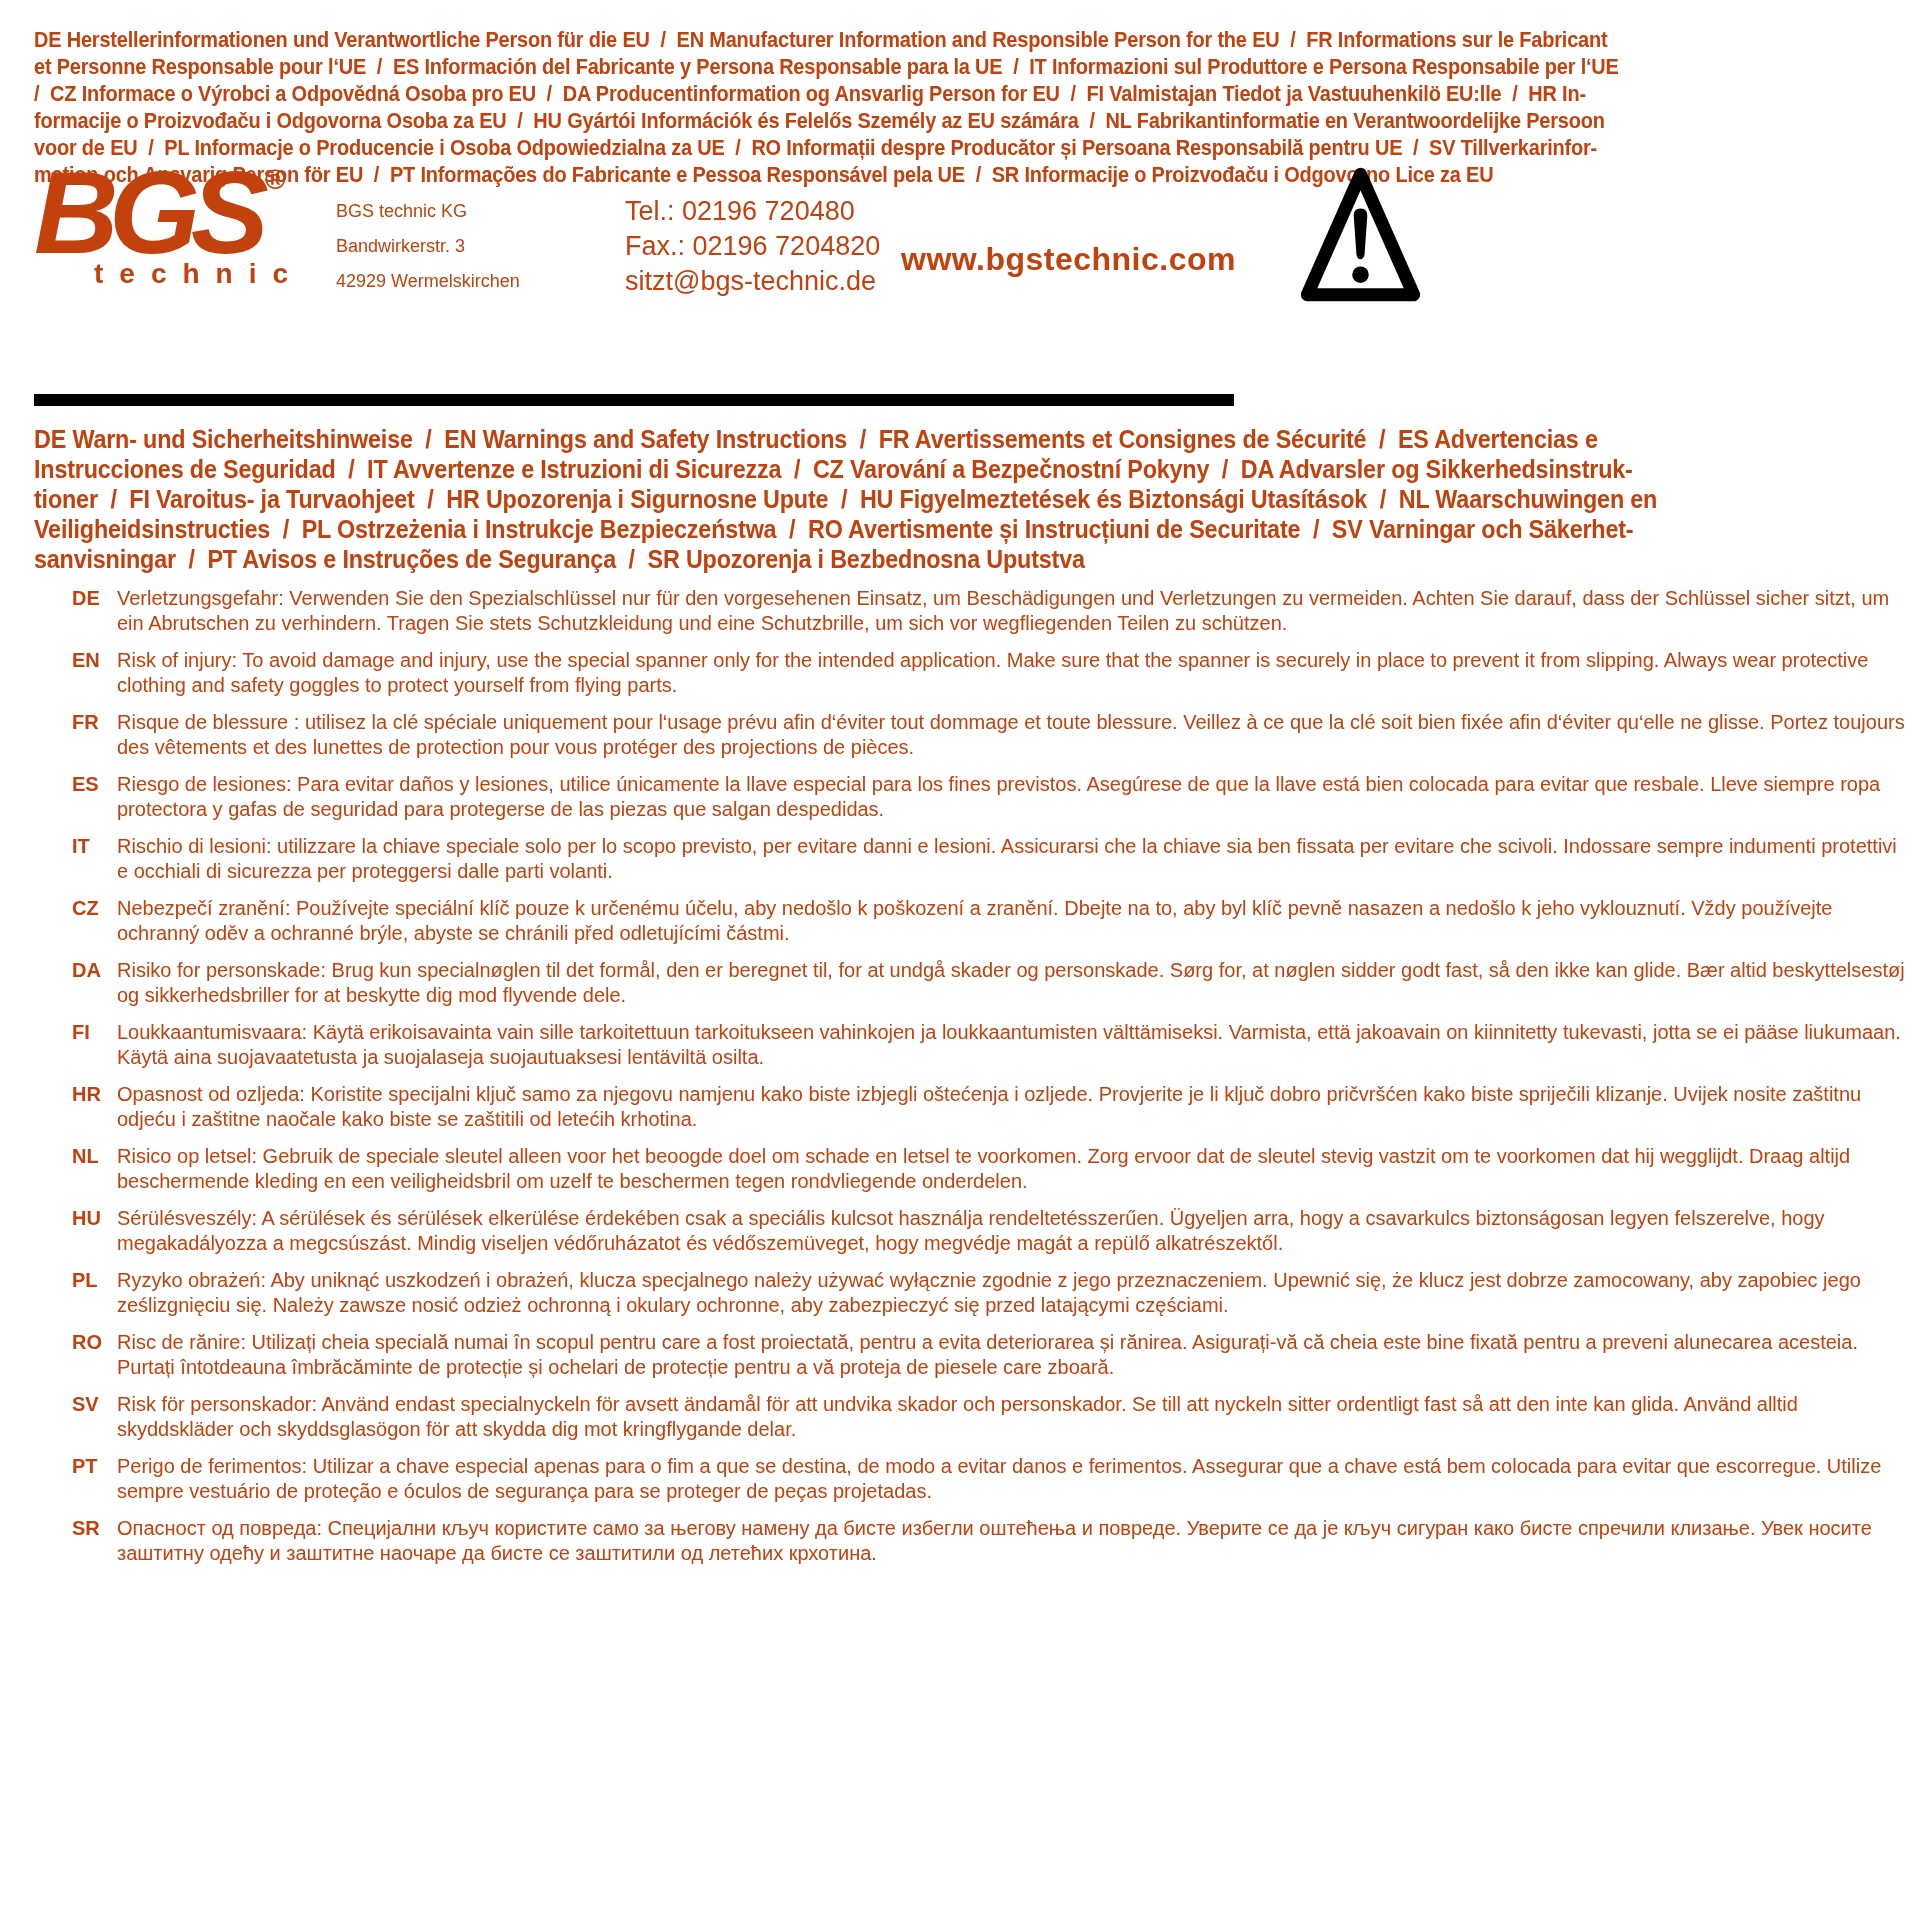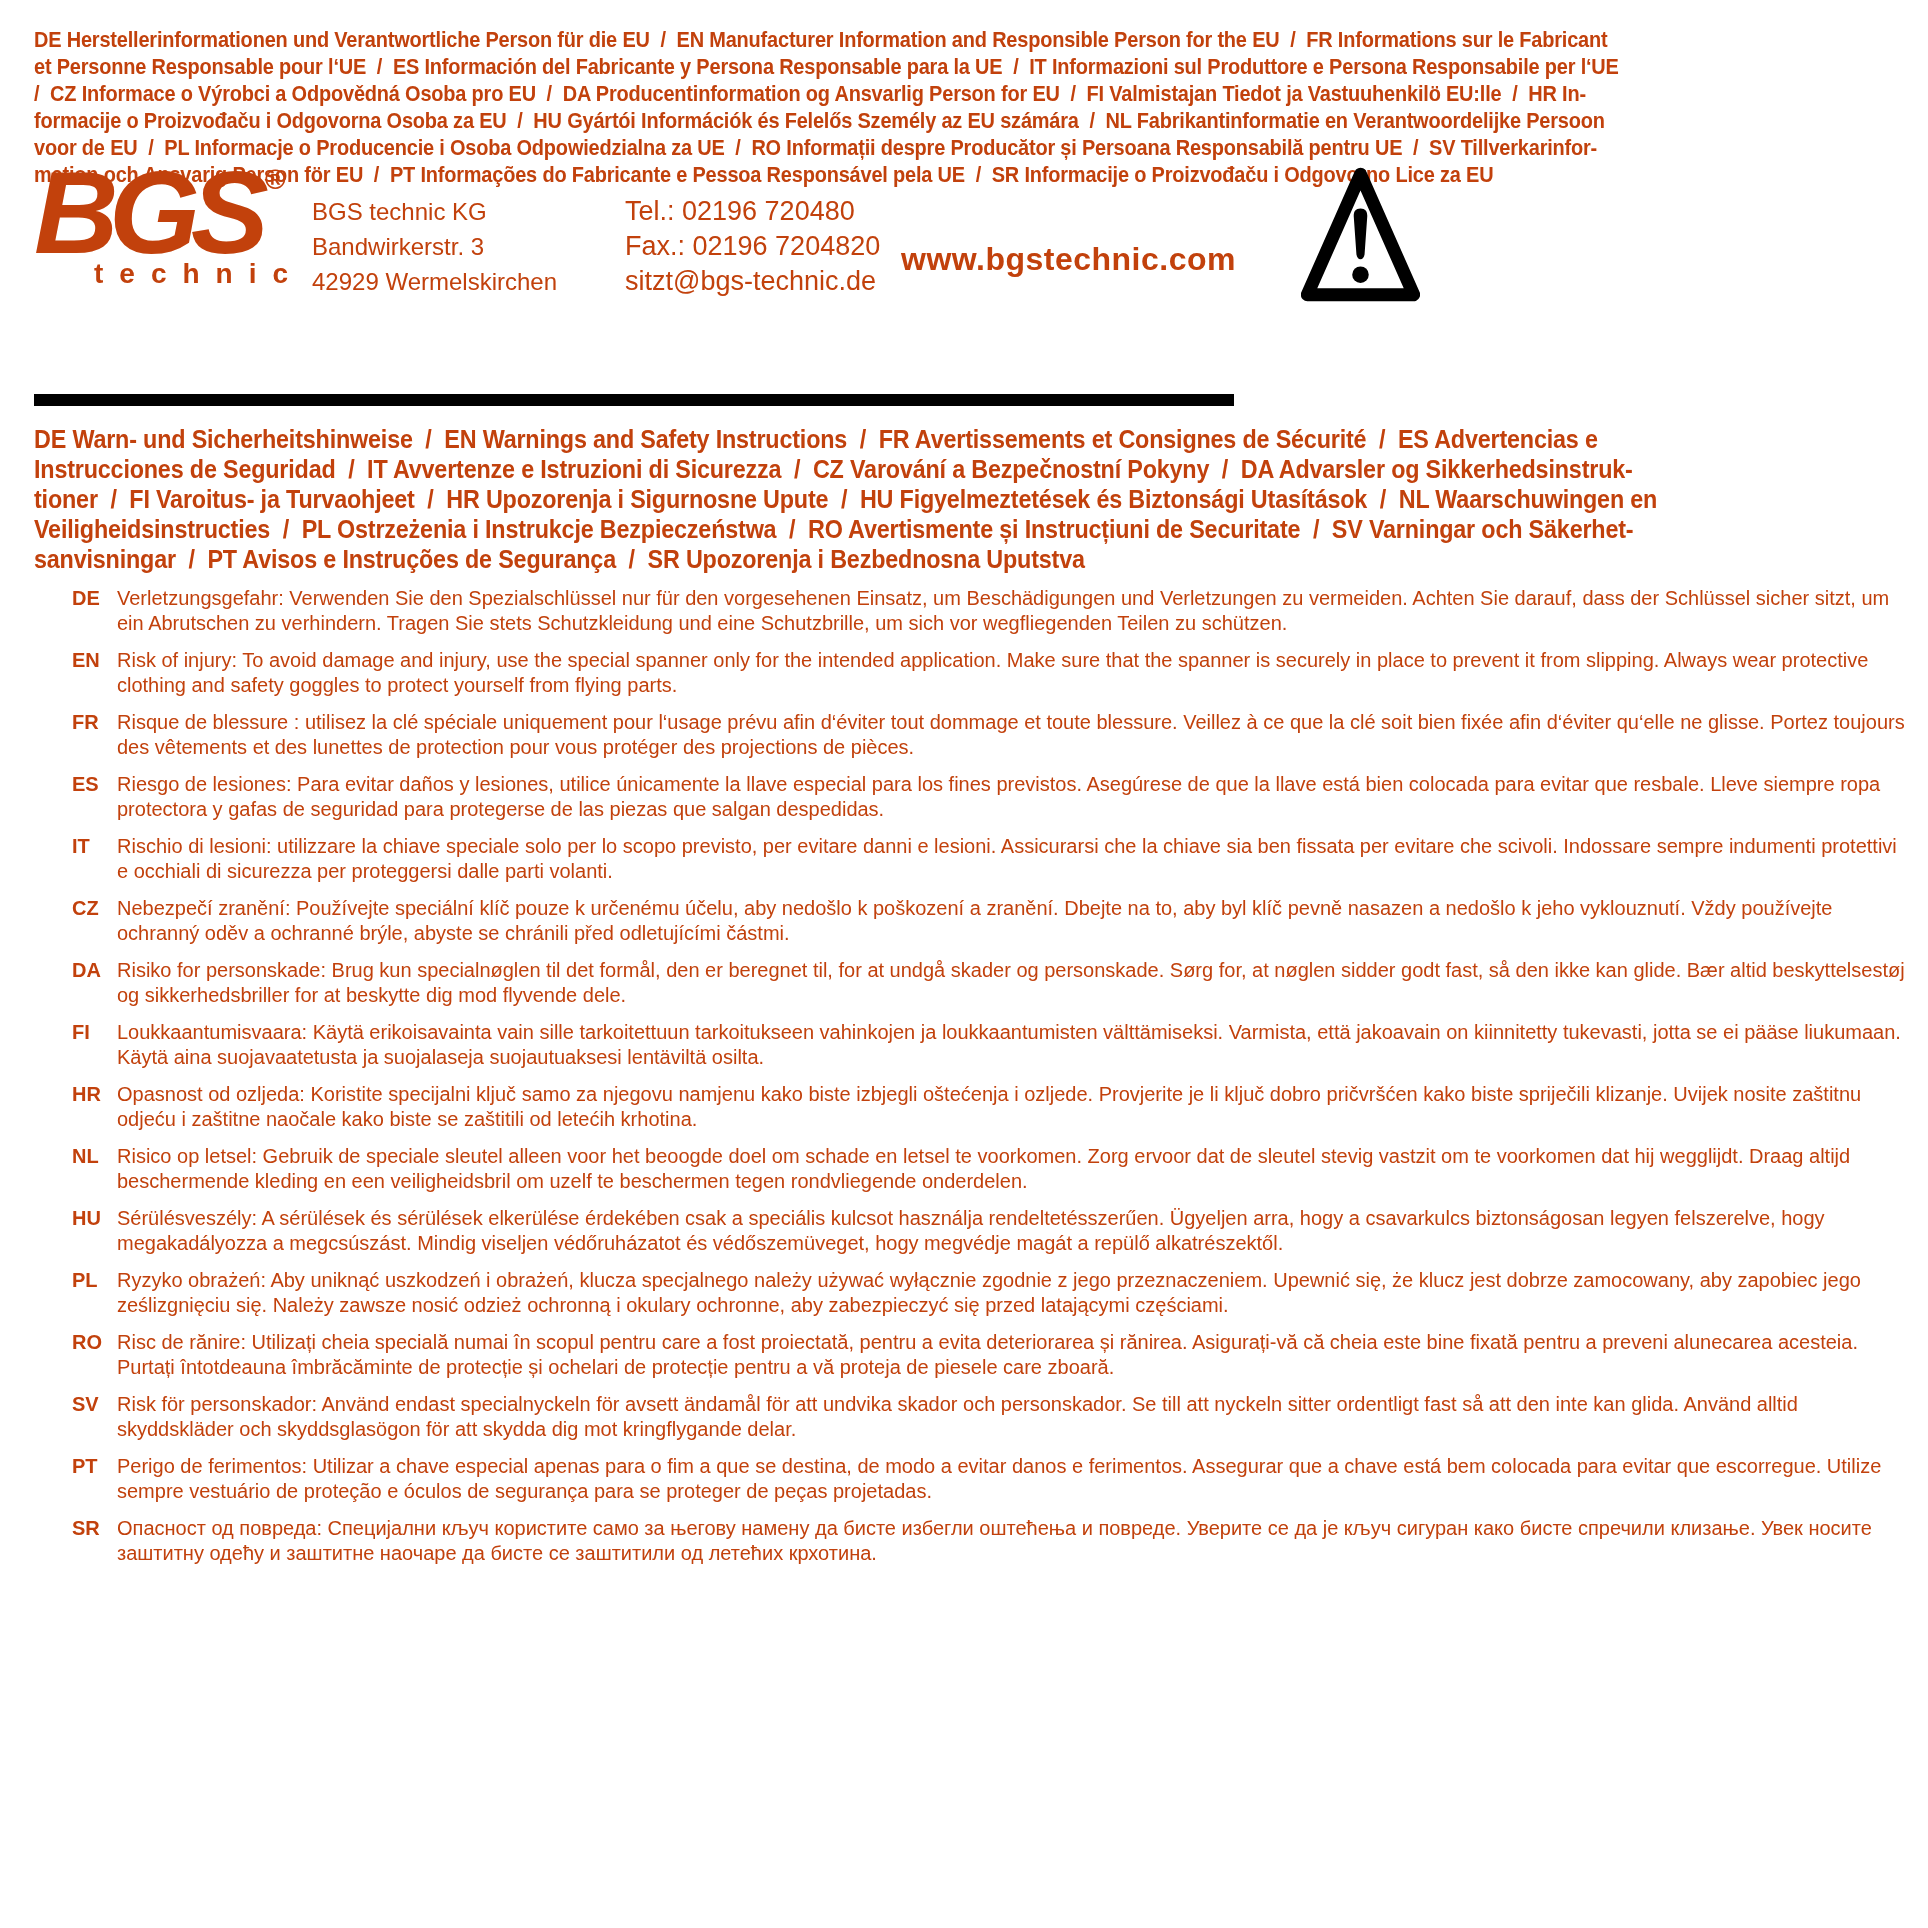--- a/index.html
+++ b/index.html
@@ -18,21 +18,21 @@
   .logo-mark{white-space:nowrap;}
   .logo-bgs{
     display:inline-block;font-size:117px;font-weight:bold;font-style:italic;
     letter-spacing:-9.4px;line-height:90px;
   }
   .logo-reg{font-size:28px;font-weight:bold;vertical-align:top;position:relative;top:-3.8px;left:5.6px;}
   .logo-sub{
     font-size:28px;font-weight:bold;letter-spacing:16px;padding-left:60px;
     white-space:nowrap;line-height:32px;
   }
-  .addr{position:absolute;left:312px;top:194px;font-size:24px;line-height:35px;}
+  .addr{position:absolute;left:336px;top:194px;font-size:18px;line-height:35px;}
   .contact{position:absolute;left:625px;top:194px;font-size:27px;line-height:35px;}
   .website{position:absolute;left:901px;top:241px;font-size:32px;font-weight:bold;letter-spacing:0.5px;}
   .triangle{position:absolute;left:1301px;top:166px;width:119px;height:137px;}
   .divider{position:absolute;left:34px;top:394px;width:1200px;height:12.2px;background:#000000;}
   
   .warning-header{position:absolute;left:34px;top:424px;}
   .warning-header .hline{
     font-weight:bold;font-size:25.4px;line-height:30px;white-space:pre;
     letter-spacing:-0.2px;transform:scaleX(0.92);transform-origin:0 0;
   }

